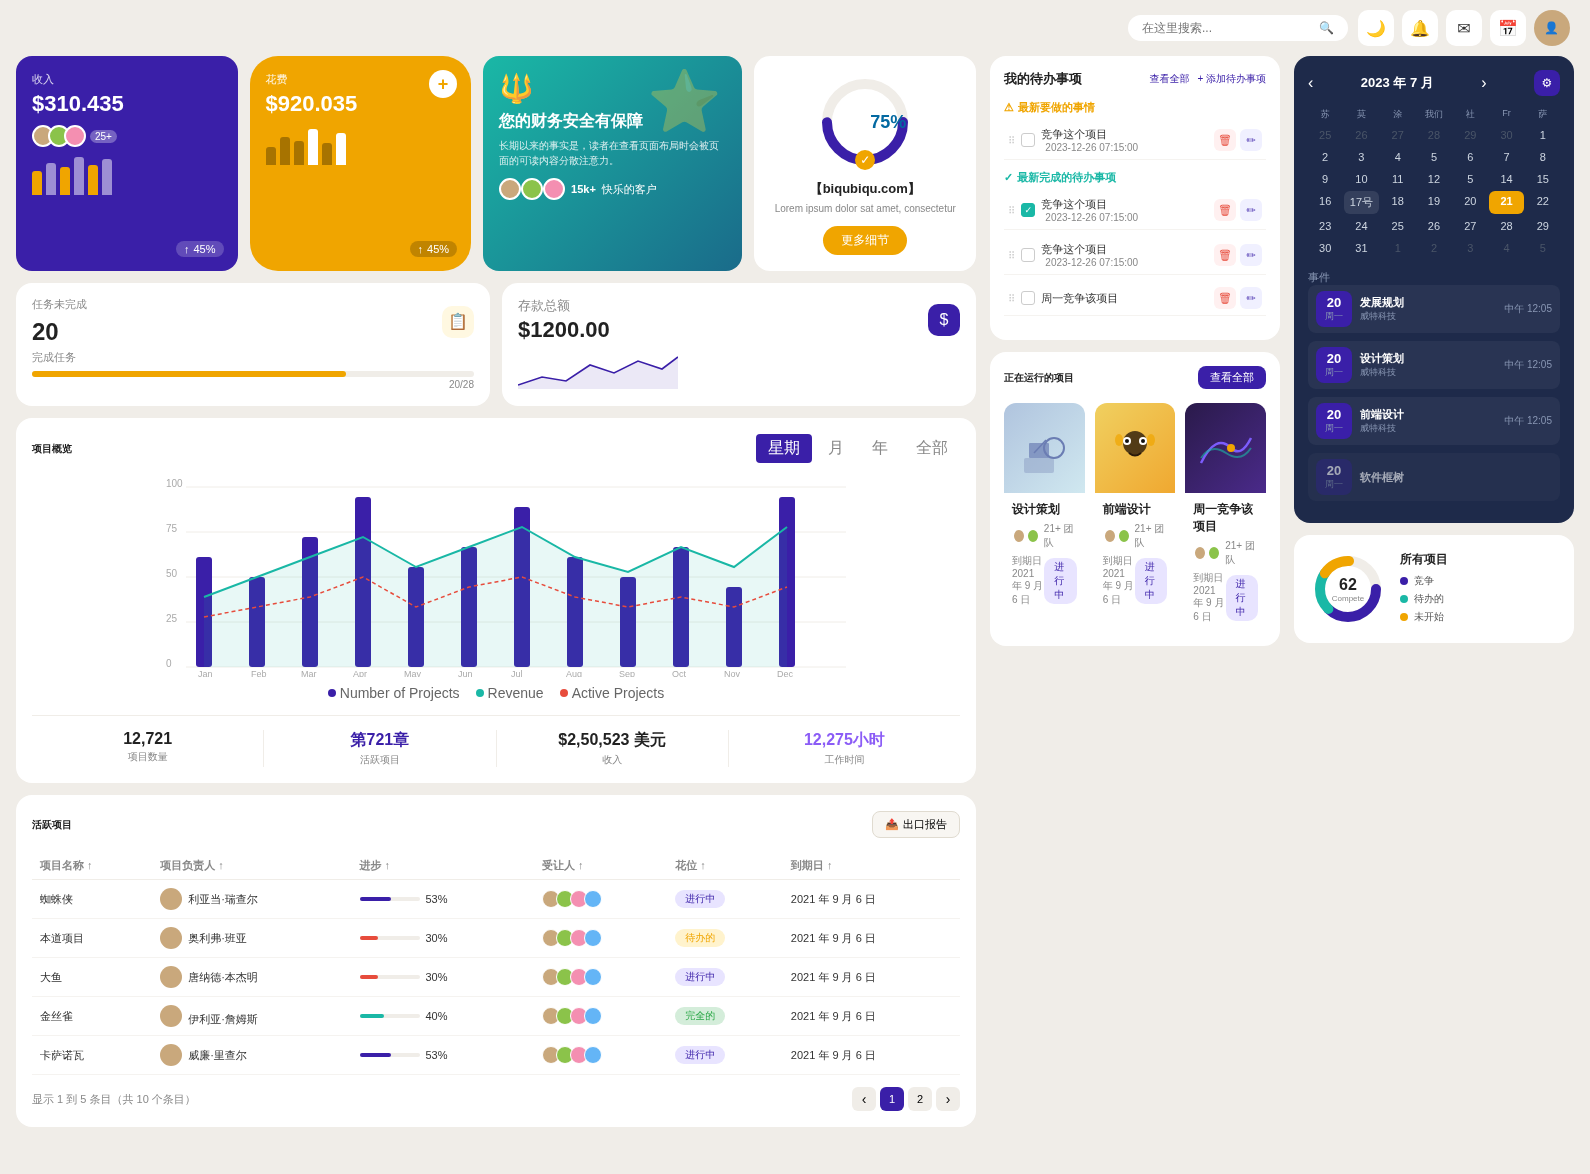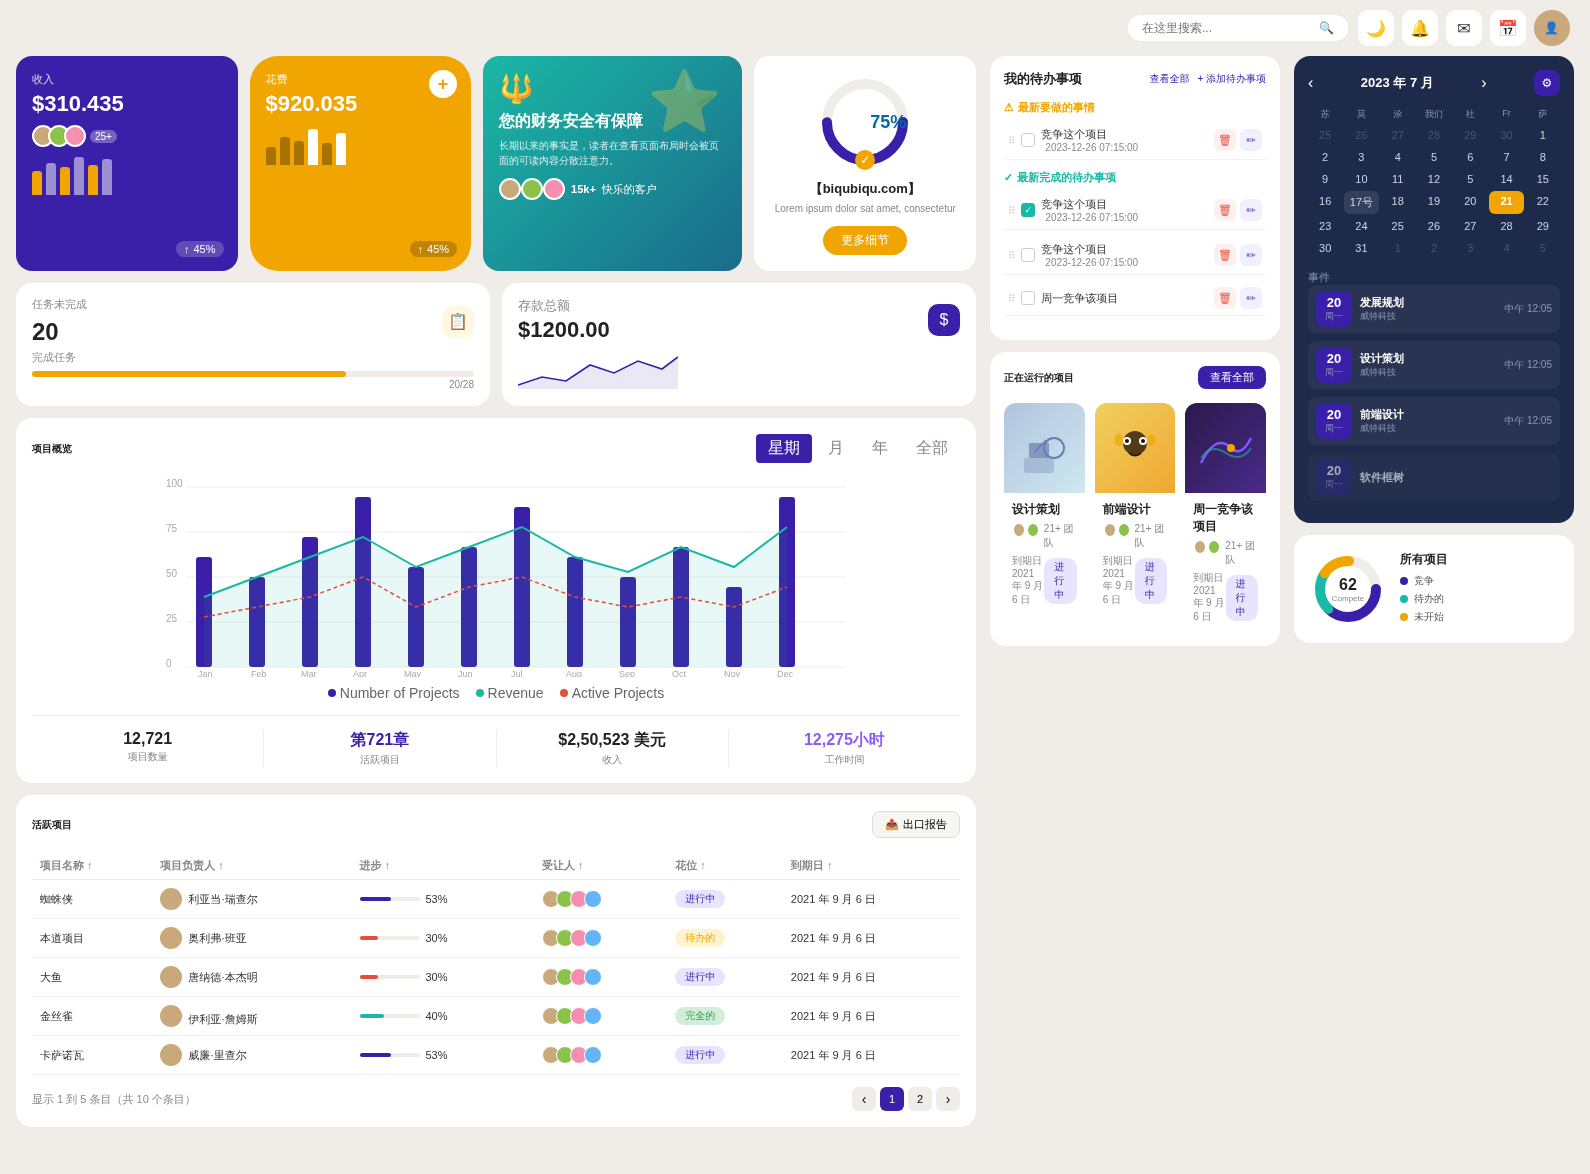--- a/index.html
+++ b/index.html
@@ -134,21 +134,21 @@
     .icon-btn-edit { background: #f0f0ff; color: #3a1fa8; }
     .todo-item-wrap { margin-bottom: 6px; }
 
     
     .card-running { background: #fff; border-radius: 16px; padding: 14px; }
     .running-grid { display: flex; gap: 10px; margin-top: 10px; }
     .running-card { border-radius: 12px; overflow: hidden; flex: 1; }
     .running-img { height: 90px; background: #e8e8e8; display: flex; align-items: center; justify-content: center; }
     .running-info { padding: 8px; background: #fff; }
     .running-name { font-size: 12px; font-weight: 700; color: #222; margin-bottom: 4px; }
-    .running-team { display: flex; align-items: flex-start; gap: 4px; font-size: 10px; color: #888; margin-bottom: 4px; }
+    .running-team { display: flex; align-items: center; gap: 4px; font-size: 10px; color: #888; margin-bottom: 4px; }
     .running-footer { display: flex; align-items: center; justify-content: space-between; }
     .running-due { font-size: 10px; color: #888; }
 
     
     .card-calendar { background: #1e2a4a; border-radius: 16px; padding: 14px; color: #fff; margin-bottom: 12px; }
     .cal-nav { background: none; border: none; color: #fff; cursor: pointer; font-size: 16px; }
     .cal-title { font-size: 13px; font-weight: 700; }
     .cal-grid { display: grid; grid-template-columns: repeat(7, 1fr); gap: 2px; }
     .cal-day-header { text-align: center; font-size: 9px; color: #8896b3; padding: 2px; }
     .cal-day { text-align: center; padding: 4px 2px; font-size: 11px; color: #cdd5e0; border-radius: 6px; cursor: pointer; }

